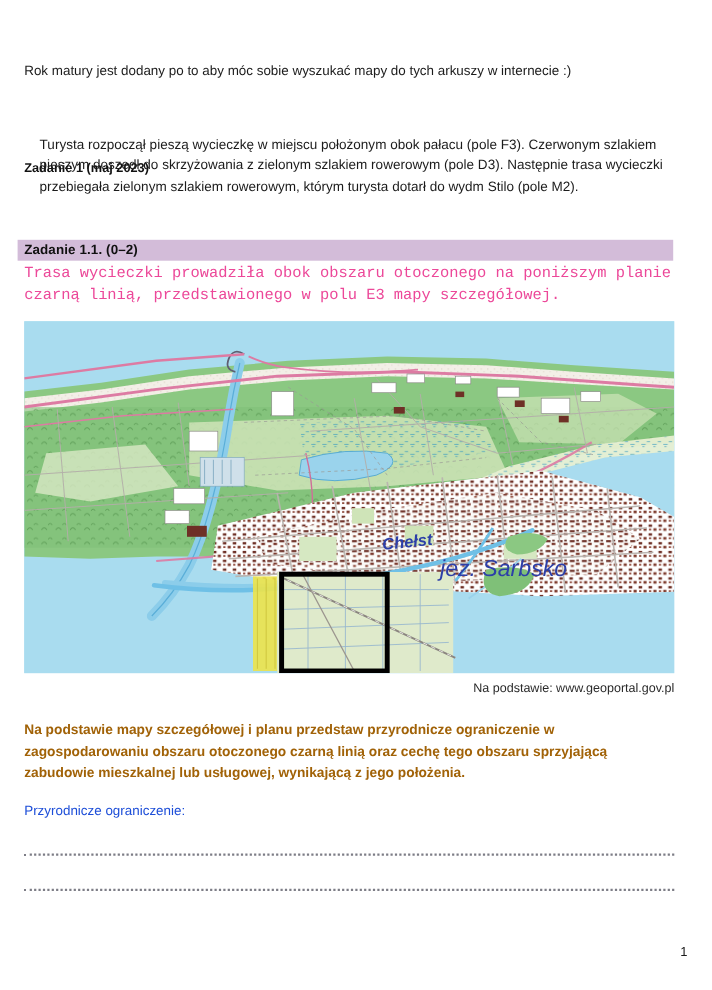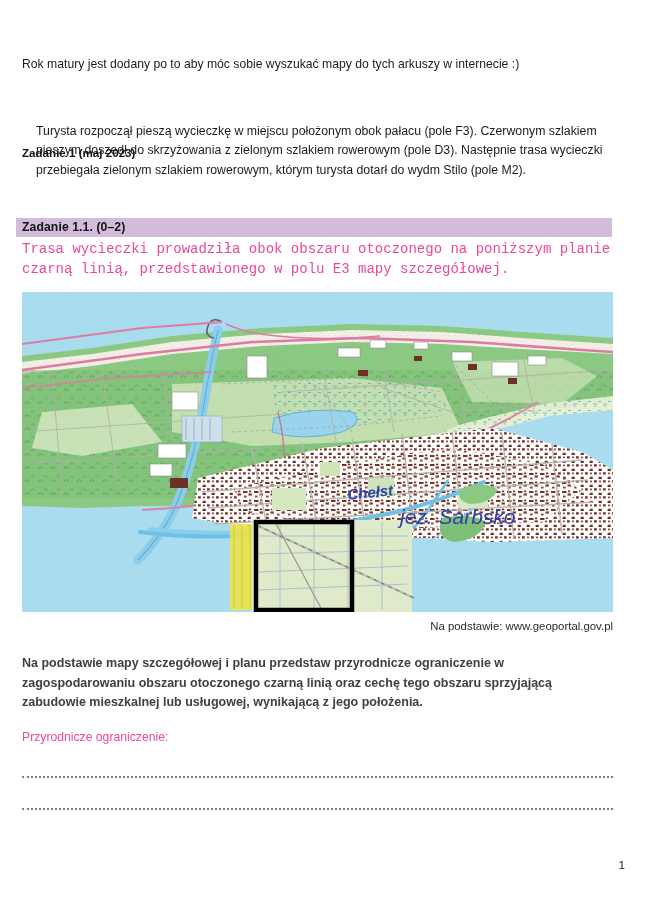--- a/index.html
+++ b/index.html
@@ -122,29 +122,29 @@
 
   
   .question {
     position: absolute;
     top: 654px;
     left: 22px;
     width: 596px;
     font-size: 12.5px;
     font-weight: 700;
     line-height: 19.6px;
-    color: #404040;
+    color: #a16207;
   }
 
   .answer-label {
     position: absolute;
     top: 730px;
     left: 22px;
     font-size: 12.2px;
-    color: #ec4899;
+    color: #1d4ed8;
   }
 
   .dots {
     position: absolute;
     left: 22px;
     width: 591px;
     height: 2px;
     border-top: 2px dotted #7d7d86;
   }
   .dots.l1 { top: 776px; }

